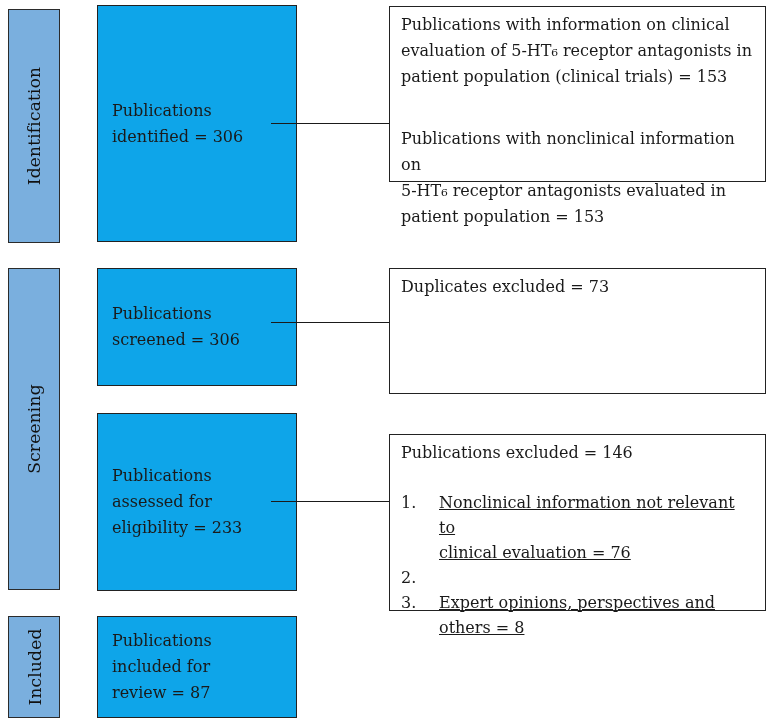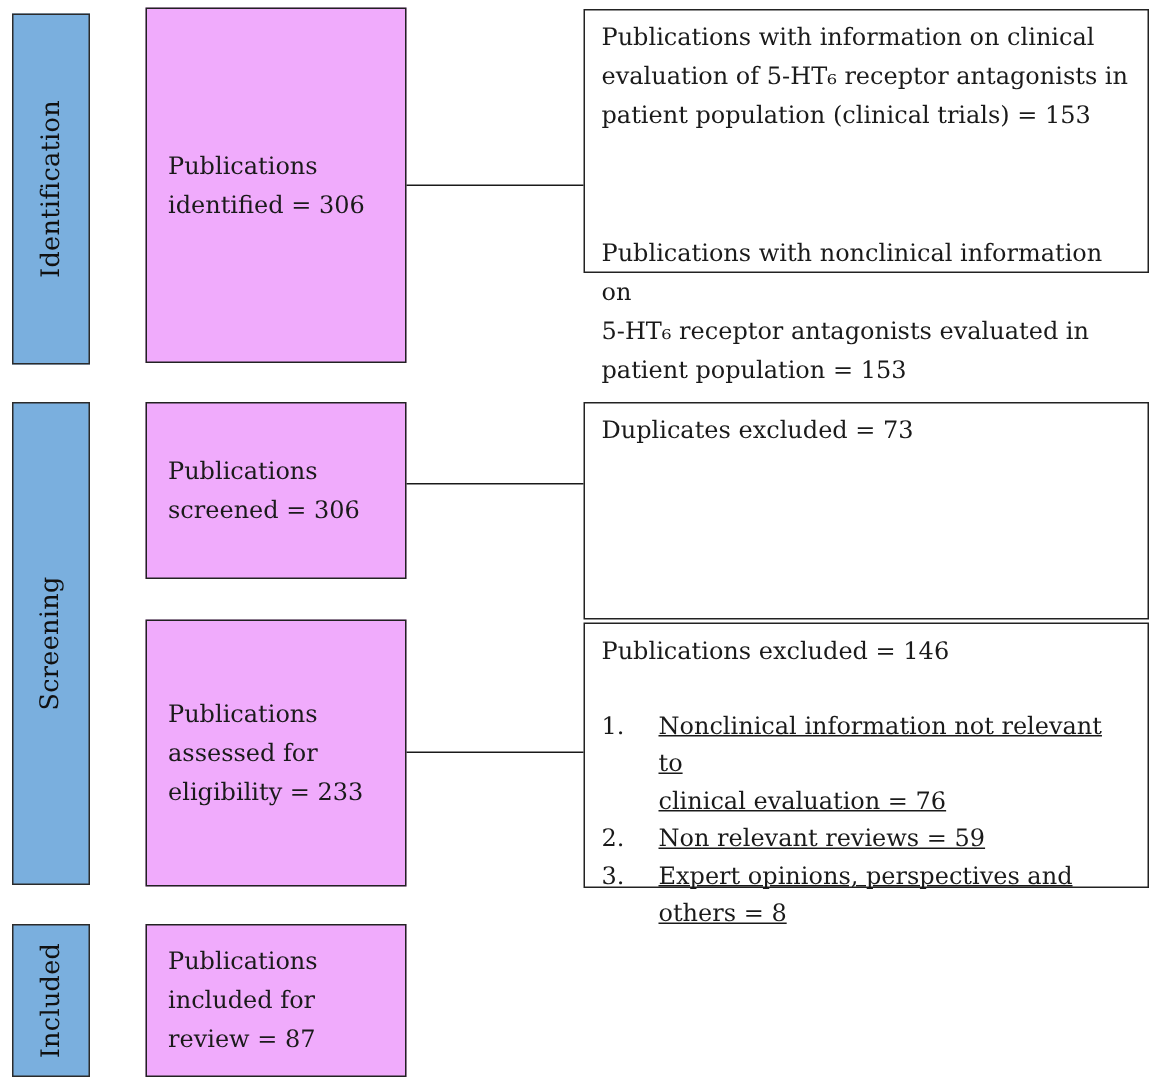--- a/index.html
+++ b/index.html
@@ -33,22 +33,22 @@
     color: #111111;
   }
   .bar-identification { top: 9px;   height: 234px; }
   .bar-screening      { top: 268px; height: 322px; }
   .bar-included       { top: 616px; height: 102px; }
 
   
   .pbox {
     position: absolute;
     left: 97px;
-    width: 174px;
-    background: #f0abfc;
+    width: 200px;
+    background: #0ea5e9;
     border: 1.4px solid #222222;
     display: flex;
     align-items: center;
   }
   .pbox .ptext {
     padding-left: 14px;
     padding-right: 6px;
     font-size: 16px;
     line-height: 26px;
     white-space: pre-line;
@@ -63,25 +63,25 @@
     position: absolute;
     left: 389px;
     width: 377px;
     background: #ffffff;
     border: 1.4px solid #222222;
     padding: 5px 10px 5px 11px;
     font-size: 16px;
     line-height: 26px;
   }
   .dbox-identification { top: 6px;   height: 176px; }
-  .dbox-duplicates     { top: 268px; height: 145px; }
-  .dbox-excluded       { top: 415px; height: 177px; }
+  .dbox-duplicates     { top: 268px; height: 126px; }
+  .dbox-excluded       { top: 434px; height: 177px; }
 
   .dbox .para { white-space: pre-line; }
-  .dbox-identification .para-2 { margin-top: 66px; }
+  .dbox-identification .para-2 { margin-top: 36px; }
 
   .num-list { margin-top: 24px; }
   .num-row { display: flex; line-height: 25px; }
   .num-row .num { width: 38px; flex: 0 0 38px; }
   .num-row .itext { flex: 1; white-space: pre-line; text-decoration: underline; }
 
   
   .connector {
     position: absolute;
     left: 271px;
@@ -143,21 +143,20 @@
   <div class="dbox dbox-excluded">
     <div class="para">Publications excluded = 146</div>
     <div class="num-list">
       <div class="num-row">
         <span class="num">1.</span>
         <span class="itext">Nonclinical information not relevant to
 clinical evaluation = 76</span>
       </div>
       <div class="num-row">
         <span class="num">2.</span>
-        <span class="itext">Non relevant reviews = 59</span>
       </div>
       <div class="num-row">
         <span class="num">3.</span>
         <span class="itext">Expert opinions, perspectives and
 others = 8</span>
       </div>
     </div>
   </div>
 
   <div class="connector conn-1"></div>

